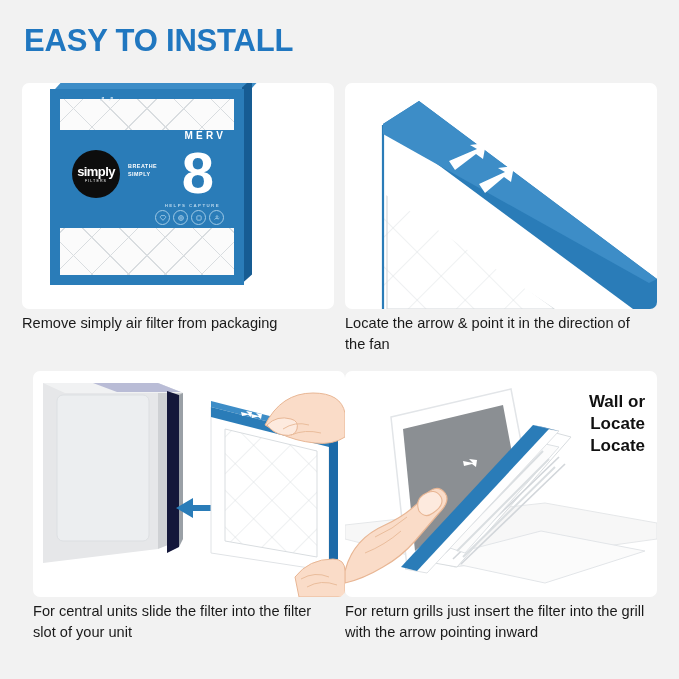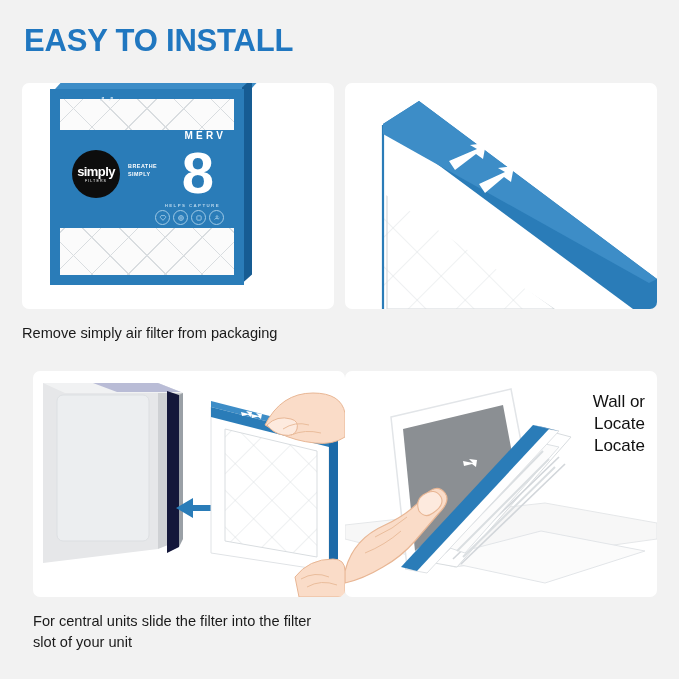--- a/index.html
+++ b/index.html
@@ -46,21 +46,21 @@
 
   .card {
     position: relative;
     width: 312px;
     height: 226px;
     background: #ffffff;
     border-radius: 7px;
     overflow: hidden;
   }
   .caption {
-    margin-top: 14px;
+    margin-top: 4px;
     font-size: 14.6px;
     line-height: 21px;
     color: #1a1a1a;
     width: 300px;
   }
 
   
   .pkg {
     position: absolute;
     left: 28px;
@@ -212,20 +212,21 @@
   
   .p4-wrap { position: absolute; inset: 0; }
   .grill-label {
     position: absolute;
     right: 12px;
     top: 20px;
     text-align: right;
     font-size: 17px;
     line-height: 22px;
     color: #111111;
+    font-weight: bold;
   }
 </style>
 </head>
 <body>
 
 <div id="page">
 
   <div id="title">EASY TO INSTALL</div>
 
   <div class="step" id="step-1">
@@ -307,20 +308,21 @@
 
           <g fill="#ffffff">
             <path d="M104 78 L132 66 L125 62 L141 60 L138 76 L131 71 L110 87 Z"></path>
           </g>
           <g fill="#ffffff">
             <path d="M134 101 L160 89 L153 85 L169 83 L166 99 L159 94 L140 110 Z"></path>
           </g>
         </svg>
       </div>
     </div>
+    <div class="caption">Locate the arrow &amp; point it in the direction of the fan</div>
   </div>
 
   <div class="step" id="step-3">
     <div class="card">
       <div class="p3-wrap">
         <svg width="312" height="226" viewBox="0 0 312 226">
           <defs>
             <pattern id="quilt3" width="26" height="26" patternUnits="userSpaceOnUse" patternTransform="rotate(45)">
               <rect width="26" height="26" fill="#ffffff"></rect>
               <path d="M0 0 H26 M0 0 V26" stroke="#dde1e4" stroke-width="1"></path>
@@ -428,15 +430,16 @@
           </g>
         </svg>
 
         <div class="grill-label">
           <div>Wall or</div>
           <div>Locate</div>
           <div>Locate</div>
         </div>
       </div>
     </div>
+    <div class="caption">For return grills just insert the filter into the grill with the arrow pointing inward</div>
   </div>
 
 </div>
 
 </body></html>

